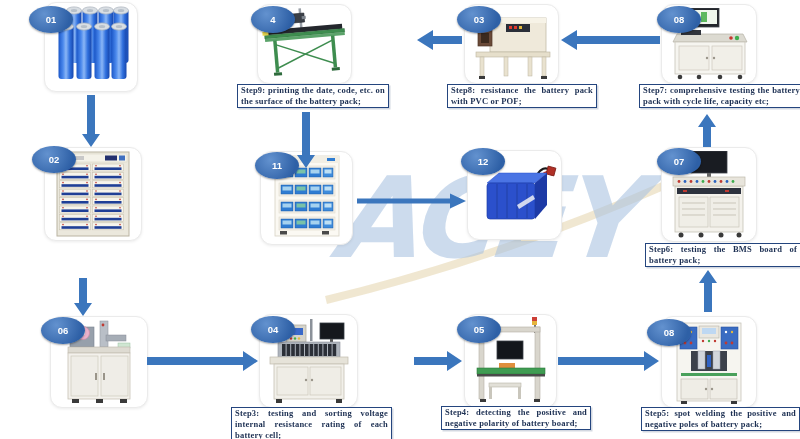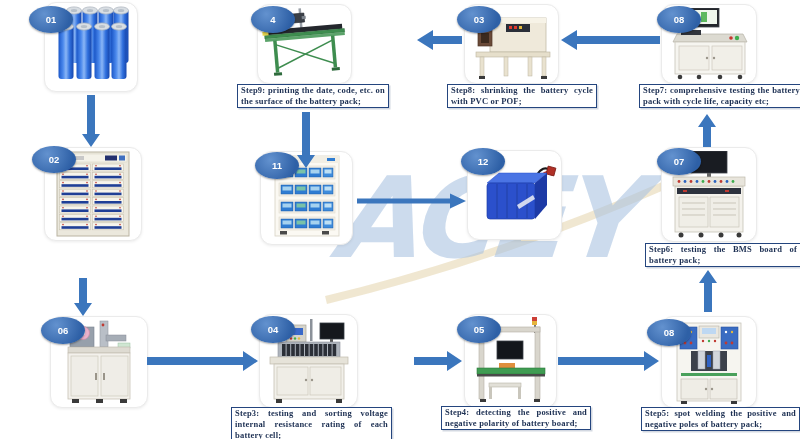--- a/index.html
+++ b/index.html
@@ -350,21 +350,21 @@
   <div class="badge" style="left:457px;top:6px">03</div>
   <div class="badge" style="left:251px;top:6px">4</div>
   <div class="badge" style="left:255px;top:152px">11</div>
   <div class="badge" style="left:461px;top:148px">12</div>
 
   <div class="cap" style="left:231px;top:407px;width:153px">Step3: testing and sorting voltage internal resistance rating of each battery cell;</div>
   <div class="cap" style="left:441px;top:406px;width:142px">Step4: detecting the positive and negative polarity of battery board;</div>
   <div class="cap" style="left:641px;top:407px;width:151px">Step5: spot welding the positive and negative poles of battery pack;</div>
   <div class="cap" style="left:645px;top:243px;width:148px">Step6: testing the BMS board of battery pack;</div>
   <div class="cap" style="left:639px;top:84px;width:157px">Step7: comprehensive testing the battery pack with cycle life, capacity etc;</div>
-  <div class="cap" style="left:447px;top:84px;width:142px">Step8: shrinking the battery cycle with PVC or POF;</div>
+  <div class="cap" style="left:447px;top:84px;width:142px">Step8: resistance the battery pack with PVC or POF;</div>
   <div class="cap" style="left:237px;top:84px;width:144px">Step9: printing the date, code, etc. on the surface of the battery pack;</div>
 
   <svg id="arrows" width="800" height="439">
     <g fill="#3b76bd">
       <polygon points="87,95 95,95 95,134 100,134 91,147 82,134 87,134"></polygon>
       <polygon points="79,278 87,278 87,303 92,303 83,316 74,303 79,303"></polygon>
       <polygon points="147,357 243,357 243,351 258,361 243,371 243,365 147,365"></polygon>
       <polygon points="414,357 447,357 447,351 462,361 447,371 447,365 414,365"></polygon>
       <polygon points="558,357 644,357 644,351 659,361 644,371 644,365 558,365"></polygon>
       <polygon points="704,312 712,312 712,283 717,283 708,270 699,283 704,283"></polygon>

